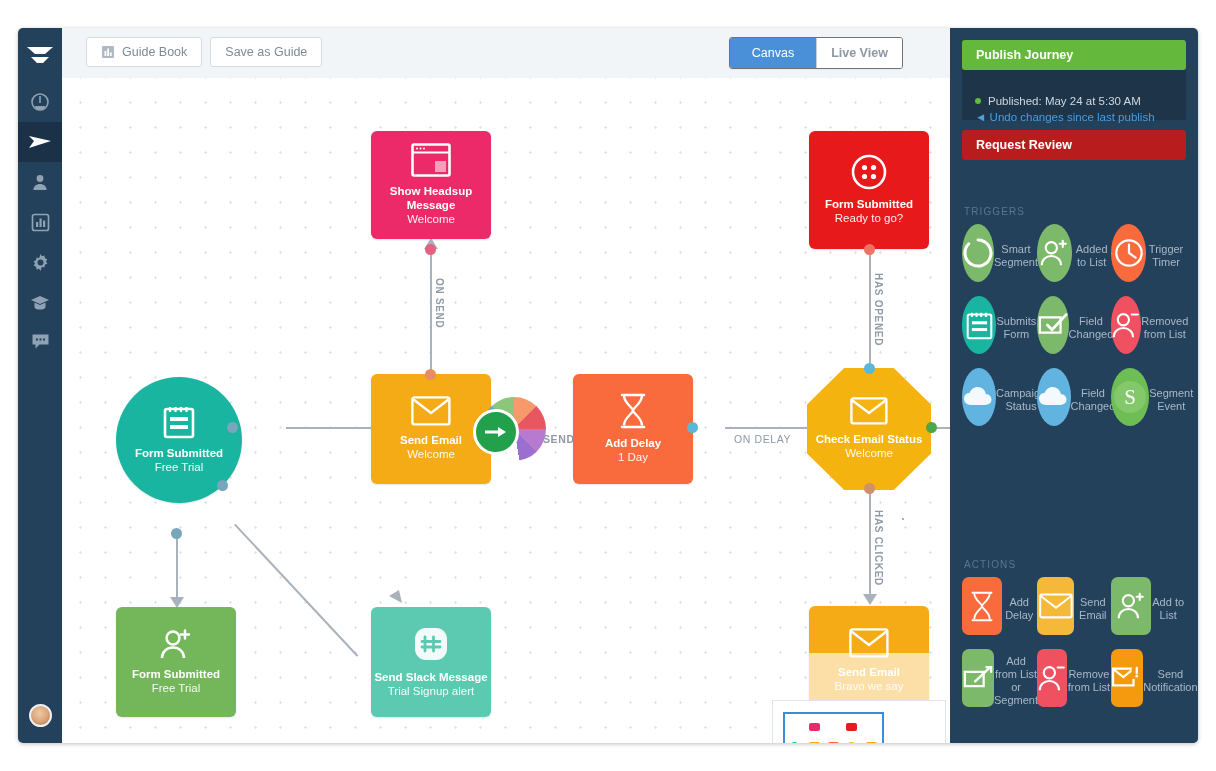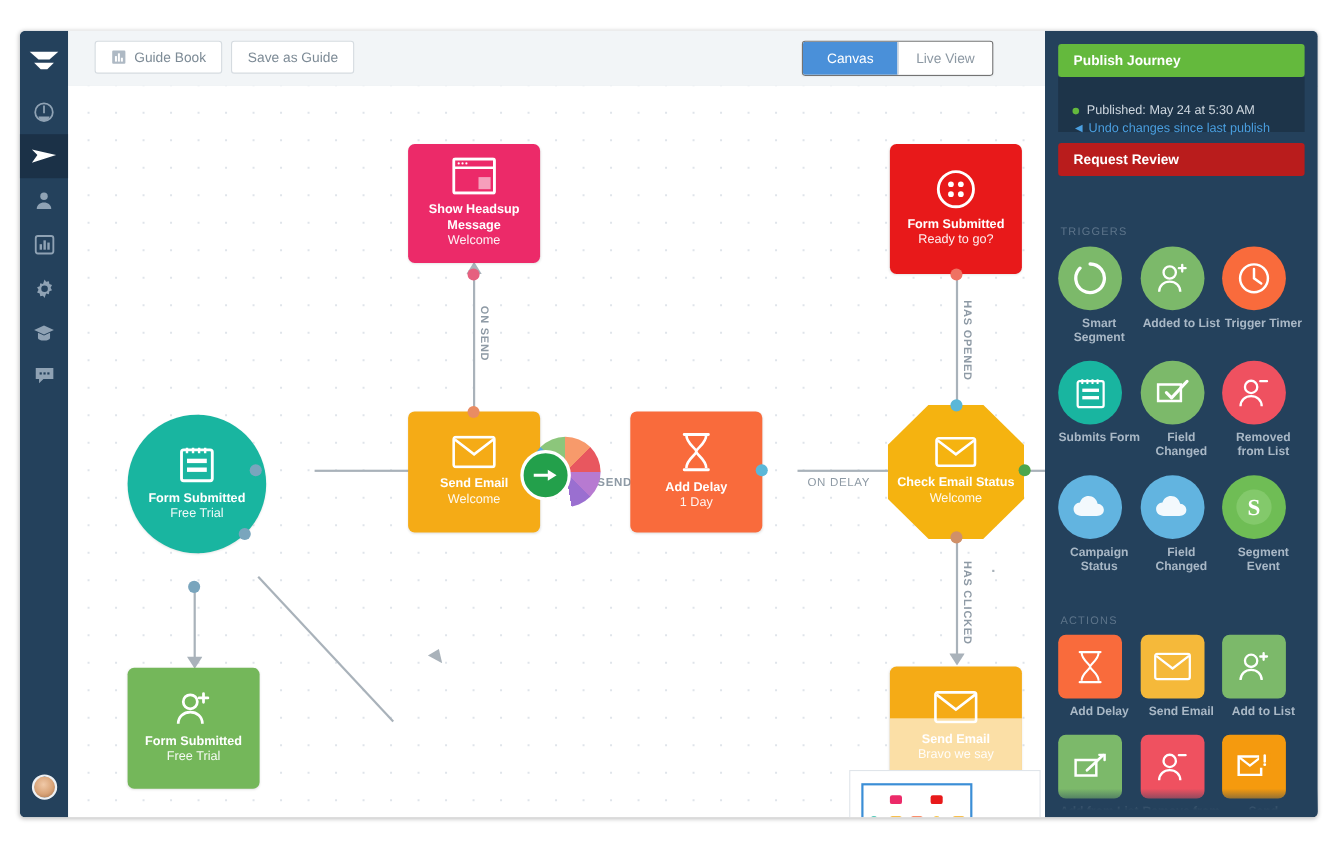--- a/index.html
+++ b/index.html
@@ -27,21 +27,21 @@
   .tb-left{position:absolute;left:24px;top:9px;display:flex;}
   .btn{height:30px;background:#fff;border:1px solid #d5dbe0;border-radius:3px;
        display:flex;align-items:center;gap:7px;padding:0 14px;font-size:12.5px;color:#7d8b96;
        cursor:pointer;box-sizing:border-box;}
   .btn + .btn{margin-left:8px;}
   .seg{position:absolute;right:295px;top:9px;display:flex;border-radius:3px;overflow:hidden;
        border:1px solid #737373;box-shadow:0 1px 1px rgba(0,0,0,.04);}
   .seg div{height:30px;display:flex;align-items:center;justify-content:center;width:86px;
        font-size:12.5px;background:#fff;color:#8c98a3;cursor:pointer;box-sizing:border-box;}
   .seg div.on{background:#4a90d9;color:#fff;}
-  .seg div + div{border-left:1px solid #c6ced6;}
+  .seg div + div{border-left:1px solid #c6ced6;font-weight:bold;}
 
   
   .canvas{position:absolute;left:44px;top:50px;width:888px;height:665px;background:#fff;
       background-image:radial-gradient(#dfe4ea 1.1px, transparent 1.2px);
       background-size:25px 25px;background-position:6px 12px;overflow:hidden;}
 
   .node{position:absolute;box-sizing:border-box;color:#fff;text-align:center;cursor:pointer;
         display:flex;flex-direction:column;align-items:center;justify-content:center;
         border-radius:6px;box-shadow:0 1px 2px rgba(0,0,0,.10);}
   .node .t{font-size:11.5px;font-weight:bold;line-height:14px;margin-top:7px;}
@@ -78,21 +78,21 @@
   .p-info{position:absolute;left:12px;top:42px;width:224px;height:46px;background:#1d3consider;}
   .p-info{background:#1d3449;padding:25px 13px;box-sizing:border-box;}
   .p-info .l1{font-size:11.5px;color:#cfd8e0;display:flex;align-items:center;gap:7px;}
   .p-info .l1 i{width:6px;height:6px;border-radius:50%;background:#64b93d;display:block;}
   .p-info .l2{font-size:11.5px;color:#4a9fe0;margin-top:4px;cursor:pointer;}
   .p-rev{position:absolute;left:12px;top:102px;width:224px;height:30px;background:#b91c1c;
       border-radius:3px;display:flex;align-items:center;padding-left:14px;box-sizing:border-box;
       color:#fff;font-size:12.5px;font-weight:bold;cursor:pointer;}
   .sechead{position:absolute;left:14px;font-size:10px;letter-spacing:1.1px;color:#5d748a;}
   .grid{position:absolute;left:12px;width:224px;display:flex;flex-wrap:wrap;}
-  .cell{width:74.6px;display:flex;flex-direction:column;cursor:pointer;margin-bottom:14px;font-weight:bold;}
+  .cell{width:74.6px;display:flex;flex-direction:row;align-items:center;cursor:pointer;margin-bottom:14px;}
   .cell .cap{font-size:11px;color:#a9b8c6;line-height:13px;text-align:center;margin-top:6px;}
   .badge{width:58px;height:58px;display:flex;align-items:center;justify-content:center;}
   .badge.rnd{border-radius:50%;}
   .badge.sq{border-radius:7px;}
   .panel-fade{position:absolute;left:0;bottom:0;width:248px;height:26px;
       background:linear-gradient(rgba(36,65,92,0),#24415c 75%);pointer-events:none;}
 </style>
 </head>
 <body>
 
@@ -308,20 +308,28 @@
     <div class="node" style="left:54px;top:529px;width:120px;height:110px;background:#74b75a;">
       <svg width="34" height="32" viewBox="0 0 34 32">
           <circle cx="14" cy="10" r="6.4" fill="none" stroke="#fff" stroke-width="2.5"></circle>
           <path d="M3 30c0-6.5 5-10.5 11-10.5S25 23.5 25 30" fill="none" stroke="#fff" stroke-width="2.5"></path>
           <path d="M26 2.5v8M22 6.5h8" stroke="#fff" stroke-width="2.5" stroke-linecap="round"></path>
         </svg>
       <div class="t">Form Submitted</div>
       <div class="s">Free Trial</div>
     </div>
 
+    <div class="node" style="left:309px;top:529px;width:120px;height:110px;background:#5ccab1;">
+      <svg width="40" height="38" viewBox="0 0 40 38">
+          <rect x="4" y="3" width="32" height="32" rx="11" fill="#fff" opacity=".92"></rect>
+          <path d="M14 12v14M22.5 12v14M11 16.5h18M11 22h18" stroke="#5ccab1" stroke-width="2.8" stroke-linecap="round"></path>
+        </svg>
+      <div class="t">Send Slack Message</div>
+      <div class="s">Trial Signup alert</div>
+    </div>
 
     <div class="node" style="left:747px;top:528px;width:120px;height:110px;background:#f5ab16;">
       <svg width="40" height="30" viewBox="0 0 40 30">
           <rect x="1.4" y="1.4" width="37" height="27" rx="2" fill="none" stroke="#fff" stroke-width="2.4"></rect>
           <path d="M2.5 3.5L20 17 37.5 3.5" fill="none" stroke="#fff" stroke-width="2.4"></path>
         </svg>
       <div class="t">Send Email</div>
       <div class="s">Bravo we say</div>
     </div>
     <div style="position:absolute;left:747px;top:575px;width:120px;height:63px;background:rgba(255,255,255,.62);"></div>

